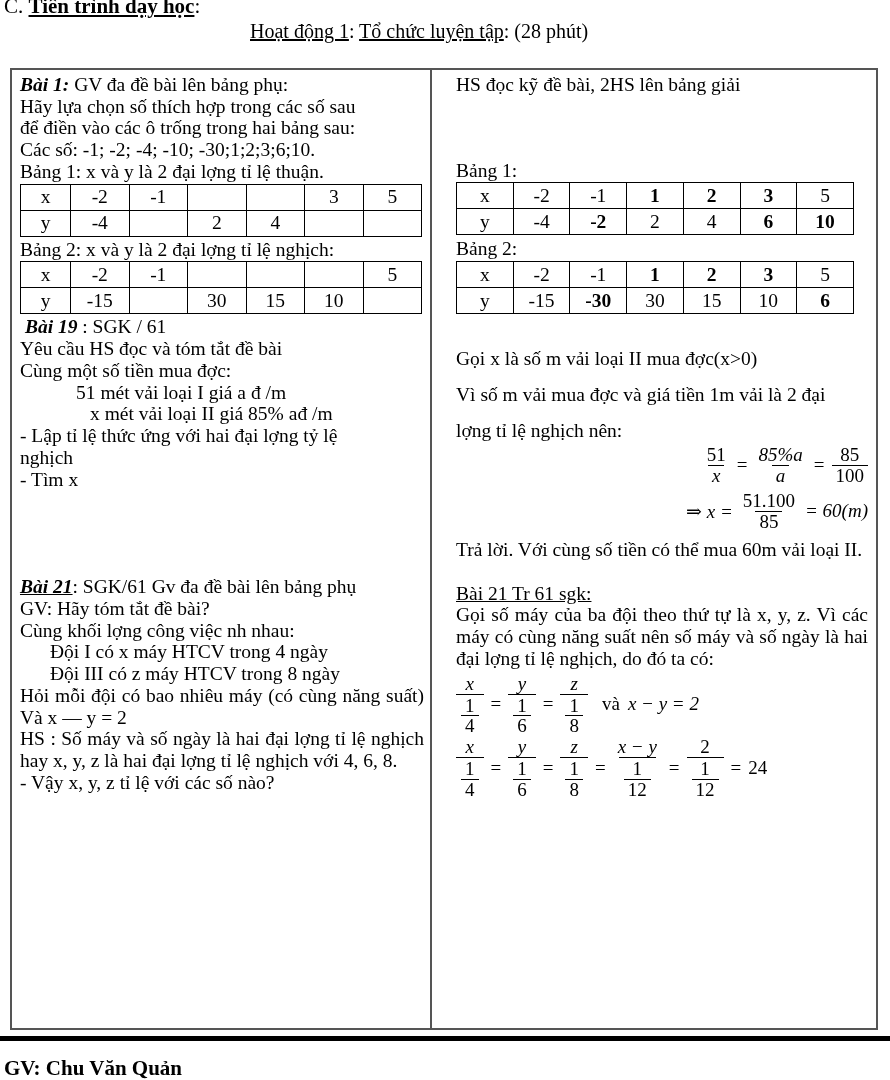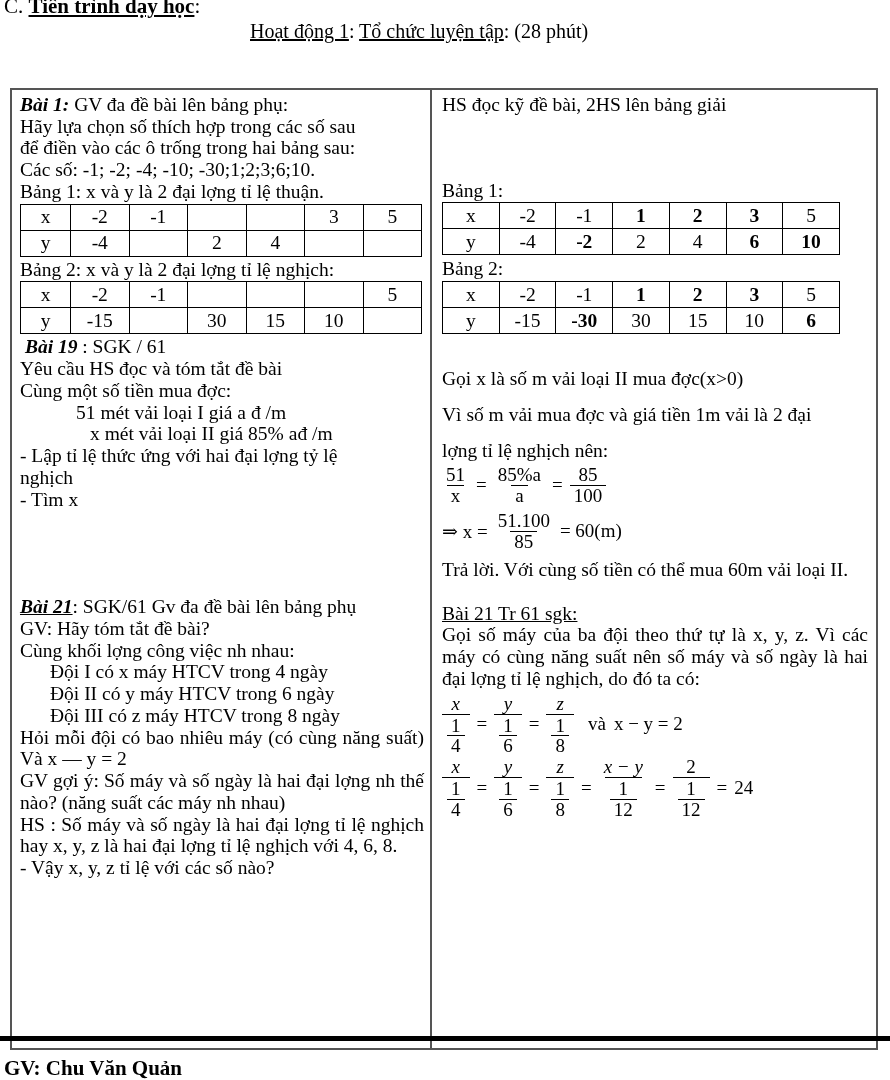--- a/index.html
+++ b/index.html
@@ -18,25 +18,24 @@
   .hdr-act{
     position:absolute;left:250px;top:20px;font-size:20px;white-space:nowrap;
   }
   .hdr-act .u{ text-decoration:underline; }
 
   
   .box{
     position:absolute;left:10px;top:68px;width:868px;height:962px;
     border:2px solid #555;box-sizing:border-box;
     display:flex;
-    margin-top:20px;
   }
   .col{position:relative;box-sizing:border-box;}
   .col-left{width:420px;border-right:2px solid #555;padding:4px 6px 0 8px;}
-  .col-right{width:444px;padding:4px 8px 0 10px;}
+  .col-right{width:444px;padding:4px 8px 0 24px;}
 
   p.t{margin:0;font-size:19.5px;line-height:1.115;}
   p.just{text-align:justify;text-justify:inter-word;}
   .u{text-decoration:underline;}
   .bi{font-weight:bold;font-style:italic;}
   .indent1{padding-left:56px;}
   .indent2{padding-left:70px;}
   .indent3{padding-left:30px;}
 
   
@@ -50,27 +49,27 @@
   }
   table.dt td.bold{font-weight:bold;}
   .tbl-l{width:402px;}
   .tbl-l col.c0{width:50px;}
   .tbl-r1{width:398px;}
   .tbl-r2{width:398px;margin-left:28px;}
 
   
   .mathline{display:flex;align-items:center;justify-content:flex-start;
             font-family:"Liberation Serif","DejaVu Serif",serif;font-size:19px;}
-  .mathline.c{justify-content:flex-start;}
+  .mathline.c{justify-content:flex-end;}
   .op{margin:0 7px;font-size:19px;}
   .frac{display:inline-flex;flex-direction:column;align-items:center;
         vertical-align:middle;line-height:1.02;}
   .frac > .num{padding:0 4px;}
   .frac > .den{padding:0 4px;border-top:1.5px solid #000;}
-  .it{}
+  .it{font-style:italic;}
 
   
   .nfrac{display:inline-flex;flex-direction:column;align-items:center;line-height:1.0;}
   .nfrac .nnum{padding:0 5px 1px 5px;font-style:italic;}
   .nfrac .nden{padding:1px 5px 0 5px;border-top:1.5px solid #000;}
 
   
   .foot-rule{
     position:absolute;left:0;top:1036px;width:890px;height:5px;background:#000;
   }
@@ -186,24 +185,22 @@
       <p class="t">-  Tìm x</p>
 
       <div style="height:86px;"></div>
 
       <p class="t">
         <span class="bi u">Bài 21</span><span>: SGK/61 Gv đa đề bài lên bảng phụ</span>
       </p>
       <p class="t">GV: Hãy tóm tắt đề bài?</p>
       <p class="t">Cùng khối lợng công việc nh nhau:</p>
       <p class="t indent3">Đội I có x máy HTCV trong 4 ngày</p>
-      <p class="t indent3">Đội II có y máy HTCV trong 6 ngày</p>
       <p class="t indent3">Đội III có z máy HTCV trong 8 ngày</p>
       <p class="t just">Hỏi mỗi đội có bao nhiêu máy (có cùng năng suất)      Và x — y = 2</p>
-      <p class="t just">GV gợi ý: Số máy và số ngày là hai đại lợng nh thế nào? (năng suất các máy nh nhau)</p>
       <p class="t just">HS : Số máy và số ngày là hai đại lợng tỉ lệ nghịch hay x, y, z là hai đại lợng tỉ lệ nghịch với 4, 6, 8.</p>
       <p class="t">- Vậy x, y, z tỉ lệ với các số nào?</p>
     </div>
 
     <div class="col col-right">
 
       <p class="t">HS đọc kỹ đề bài, 2HS lên bảng giải</p>
 
       <div style="height:64px;"></div>
 

